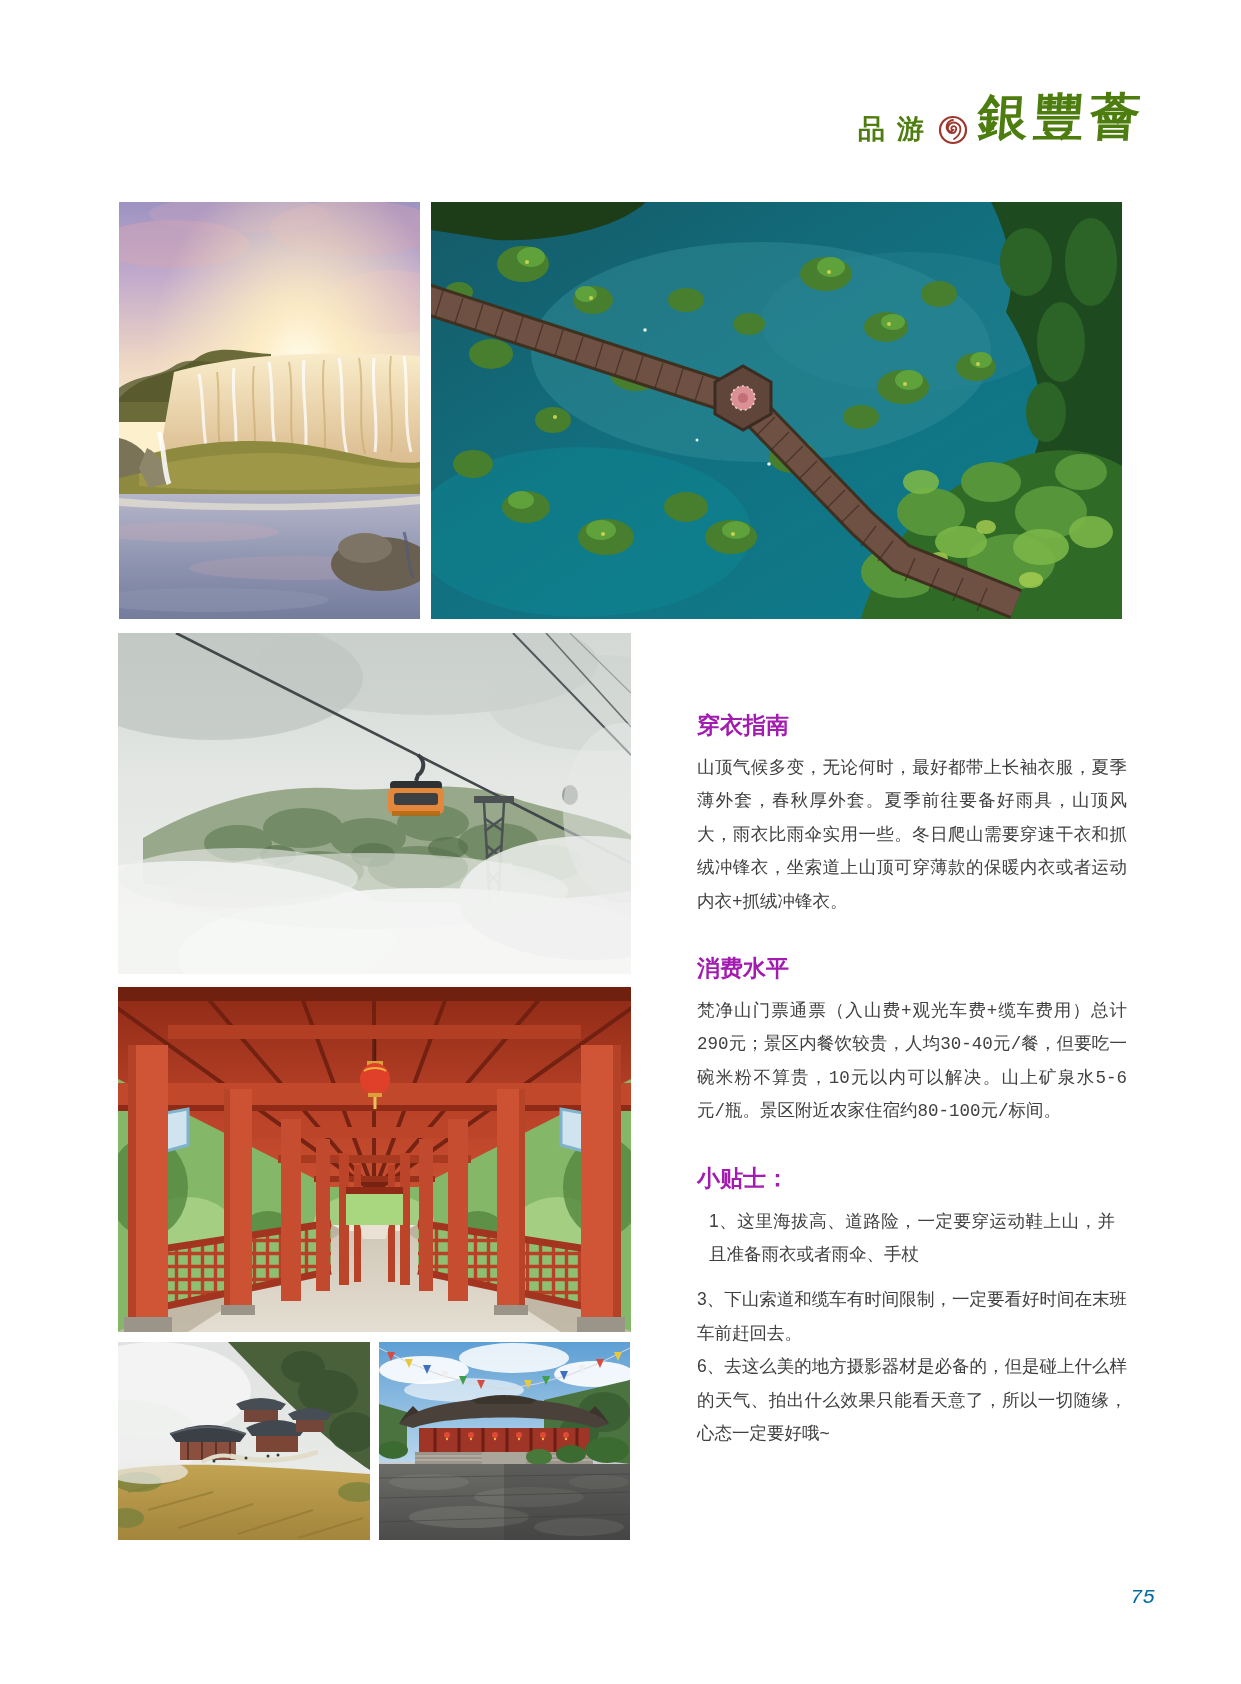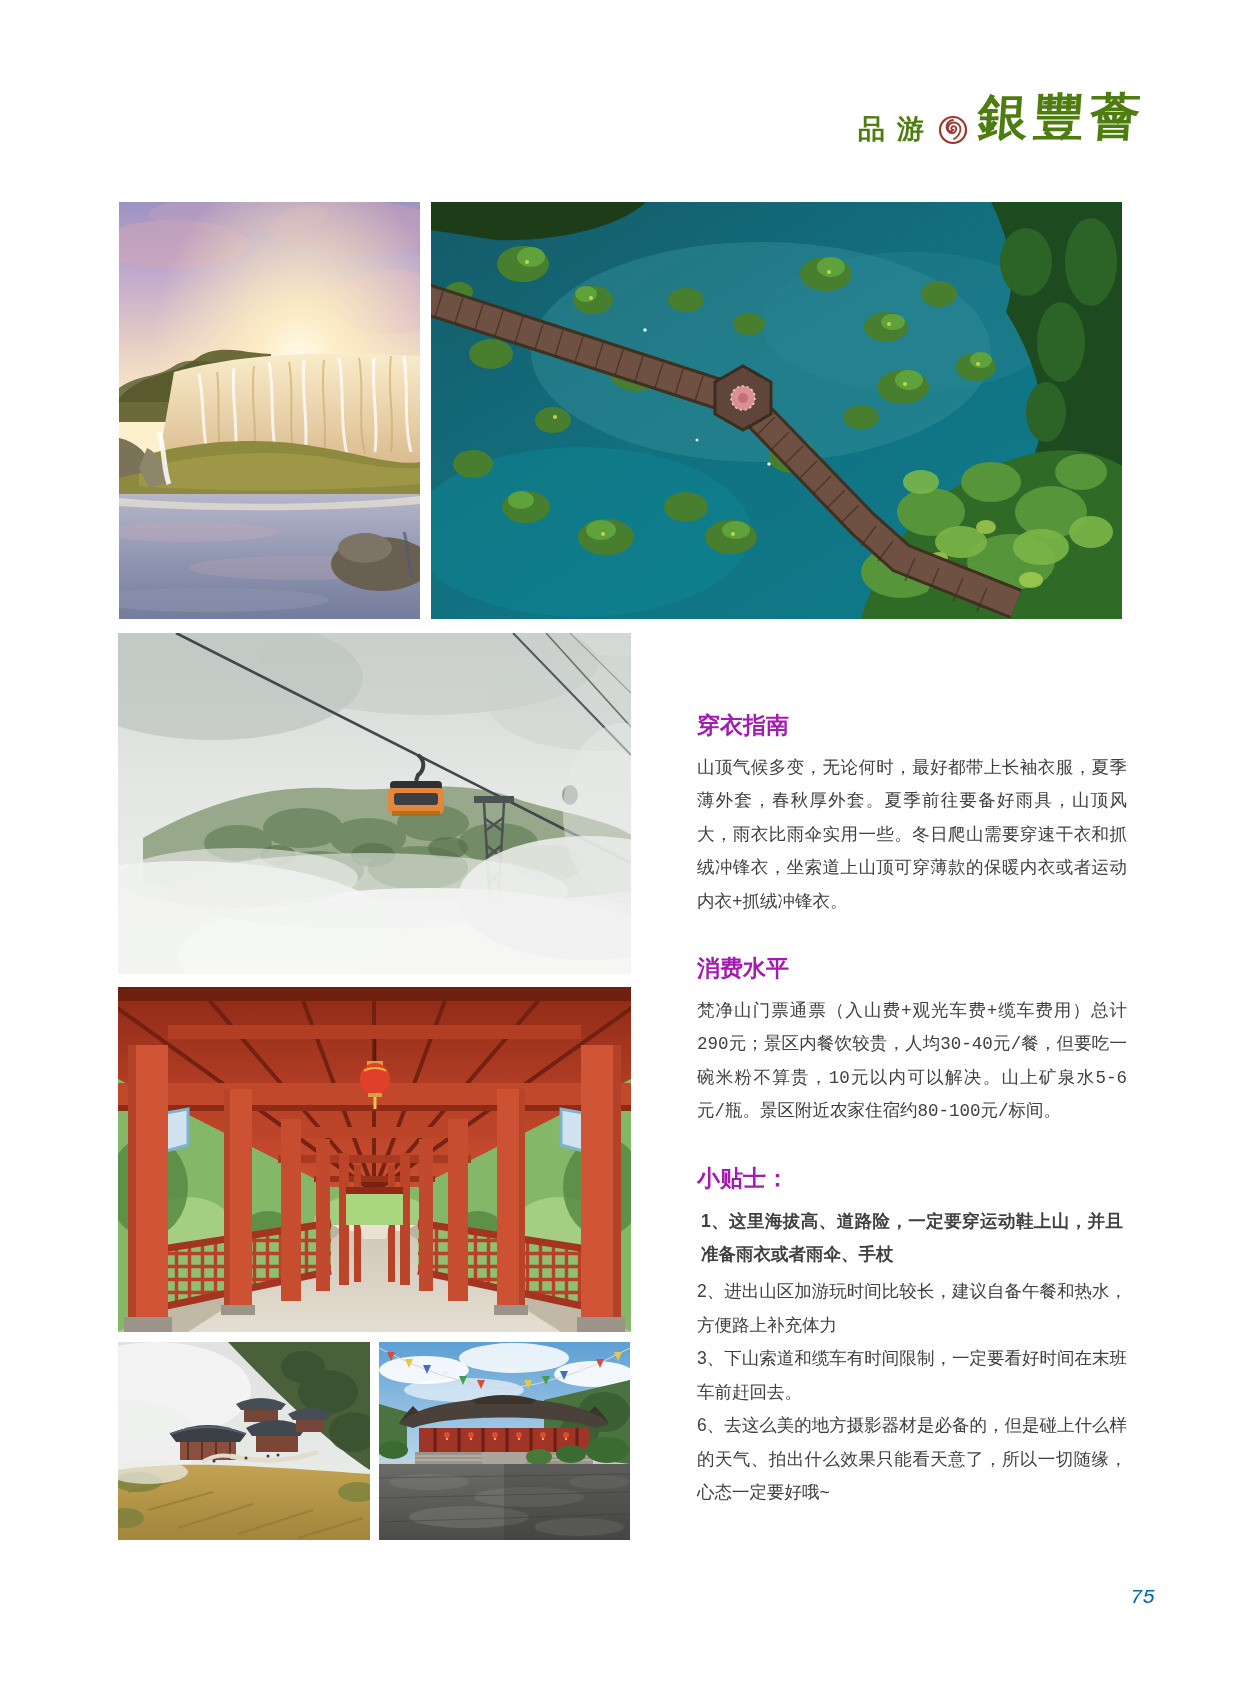--- a/index.html
+++ b/index.html
@@ -581,21 +581,20 @@
     <section>
       <h2 class="sec-title">穿衣指南</h2>
       <p class="sec-body">山顶气候多变，无论何时，最好都带上长袖衣服，夏季薄外套，春秋厚外套。夏季前往要备好雨具，山顶风大，雨衣比雨伞实用一些。冬日爬山需要穿速干衣和抓绒冲锋衣，坐索道上山顶可穿薄款的保暖内衣或者运动内衣+抓绒冲锋衣。</p>
     </section>
     <section>
       <h2 class="sec-title">消费水平</h2>
       <p class="sec-body">梵净山门票通票（入山费+观光车费+缆车费用）总计290元；景区内餐饮较贵，人均30-40元/餐，但要吃一碗米粉不算贵，10元以内可以解决。山上矿泉水5-6元/瓶。景区附近农家住宿约80-100元/标间。</p>
     </section>
     <section class="tips">
       <h2 class="sec-title">小贴士：</h2>
-      <p class="tips-item" style="margin: 4px; font-weight: bold;">1、这里海拔高、道路险，一定要穿运动鞋上山，并且准备雨衣或者雨伞、手杖</p>
-      <p class="tips-item" style="margin: 0px;">2、进出山区加游玩时间比较长，建议自备午餐和热水，方便路上补充体力</p>
+      <p class="tips-item" style="margin: 12px;">1、这里海拔高、道路险，一定要穿运动鞋上山，并且准备雨衣或者雨伞、手杖</p>
       <p class="tips-item" style="margin: 0px;">3、下山索道和缆车有时间限制，一定要看好时间在末班车前赶回去。</p>
       <p class="tips-item" style="margin: 0px;">6、去这么美的地方摄影器材是必备的，但是碰上什么样的天气、拍出什么效果只能看天意了，所以一切随缘，心态一定要好哦~</p>
     </section>
   </div>
 
   <div class="pageno">75</div>
 </div>
 
 </body></html>

